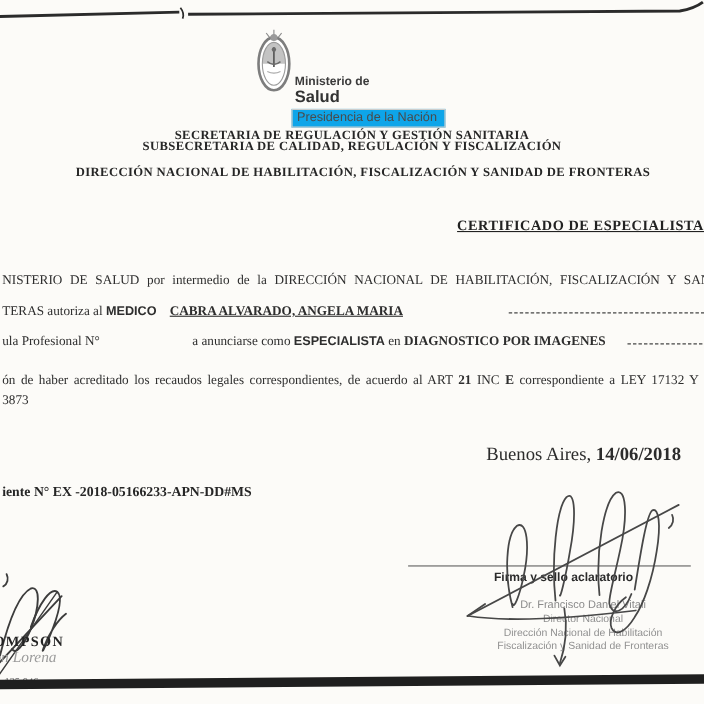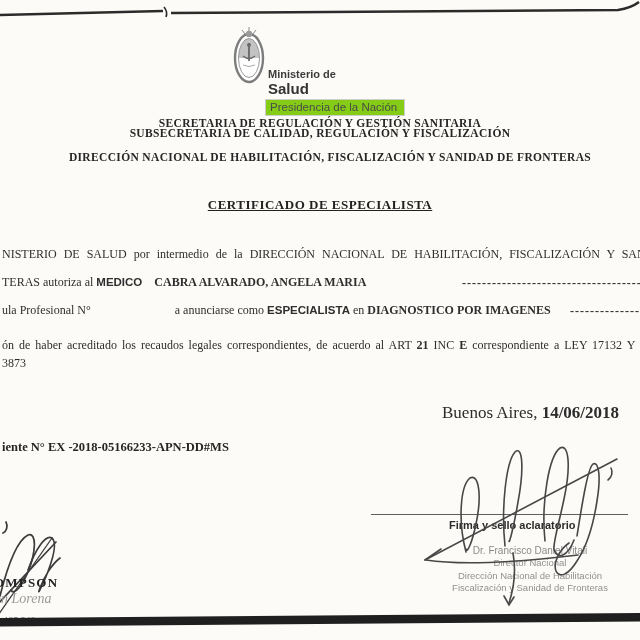--- a/index.html
+++ b/index.html
@@ -8,36 +8,36 @@
     background:#fcfbf8;
     font-family:"Liberation Serif", serif;
     color:#2d2d2d;
   }
   .abs{position:absolute;}
   .serif{font-family:"Liberation Serif", serif;}
   .sans{font-family:"Liberation Sans", sans-serif;margin-top:39px;}
   
   .logo-text1{left:268px;top:29px;font-size:11px;font-weight:700;color:#3c3c3c;}
   .logo-text2{left:268px;top:41px;font-size:15px;font-weight:700;color:#333;}
-  .logo-box{left:265px;top:60px;font-size:11.5px;color:#4a4a4a;border:1px solid #cdcdcb;padding:1px 7px 2px 4px;background:#84cc16;}
+  .logo-box{left:265px;top:60px;font-size:11.5px;color:#4a4a4a;border:1px solid #cdcdcb;padding:1px 7px 2px 4px;background:#0ea5e9;}
   
   .hdr{left:0;width:640px;text-align:center;font-weight:700;font-size:11.5px;letter-spacing:.35px;color:#262626;white-space:nowrap;}
   .hdr1{top:117px;}
   .hdr2{top:127px;}
   .hdr3{top:151px;padding-left:10px;}
-  .title{left:0;width:640px;top:197px;text-align:center;font-weight:700;font-size:13px;letter-spacing:.5px;color:#222;text-decoration:underline;}
+  .title{left:0;width:640px;top:197px;text-align:right;font-weight:700;font-size:13px;letter-spacing:.5px;color:#222;text-decoration:underline;}
   
   .bl{white-space:nowrap;font-size:12px;color:#2e2e2e;}
   .b1{left:2px;top:247px;word-spacing:4px;}
   .b2{left:2px;top:275px;}
   .b3{left:2px;top:303px;}
   .b4{left:2px;top:338px;word-spacing:2px;}
   .b5{left:2px;top:356px;}
   .medico{font-family:"Liberation Sans", sans-serif;font-weight:700;font-size:11.5px;}
-  .name-bold{font-weight:700;margin-left:12px;}
+  .name-bold{font-weight:700;margin-left:12px;text-decoration:underline;}
   .dashrow{font-weight:700;letter-spacing:1px;font-size:12px;color:#2e2e2e;white-space:nowrap;}
   .d1{left:462px;top:276px;}
   .d2{left:570px;top:304px;}
   .gap-mid{margin-right:84px;}
   .bold{font-weight:700;margin-top:19px;}
   .date-line{left:442px;top:403px;font-size:17px;color:#2c2c2c;white-space:nowrap;}
   .exped{left:2px;top:440px;font-size:12.5px;font-weight:700;color:#262626;white-space:nowrap;}
   
   .sig-rule{left:371px;top:514px;width:257px;height:1px;background:#5f5f5f;}
   .firma-label{left:449px;top:519px;font-size:11px;font-weight:600;color:#2b2b2b;white-space:nowrap;font-family:"Liberation Sans", sans-serif;}

